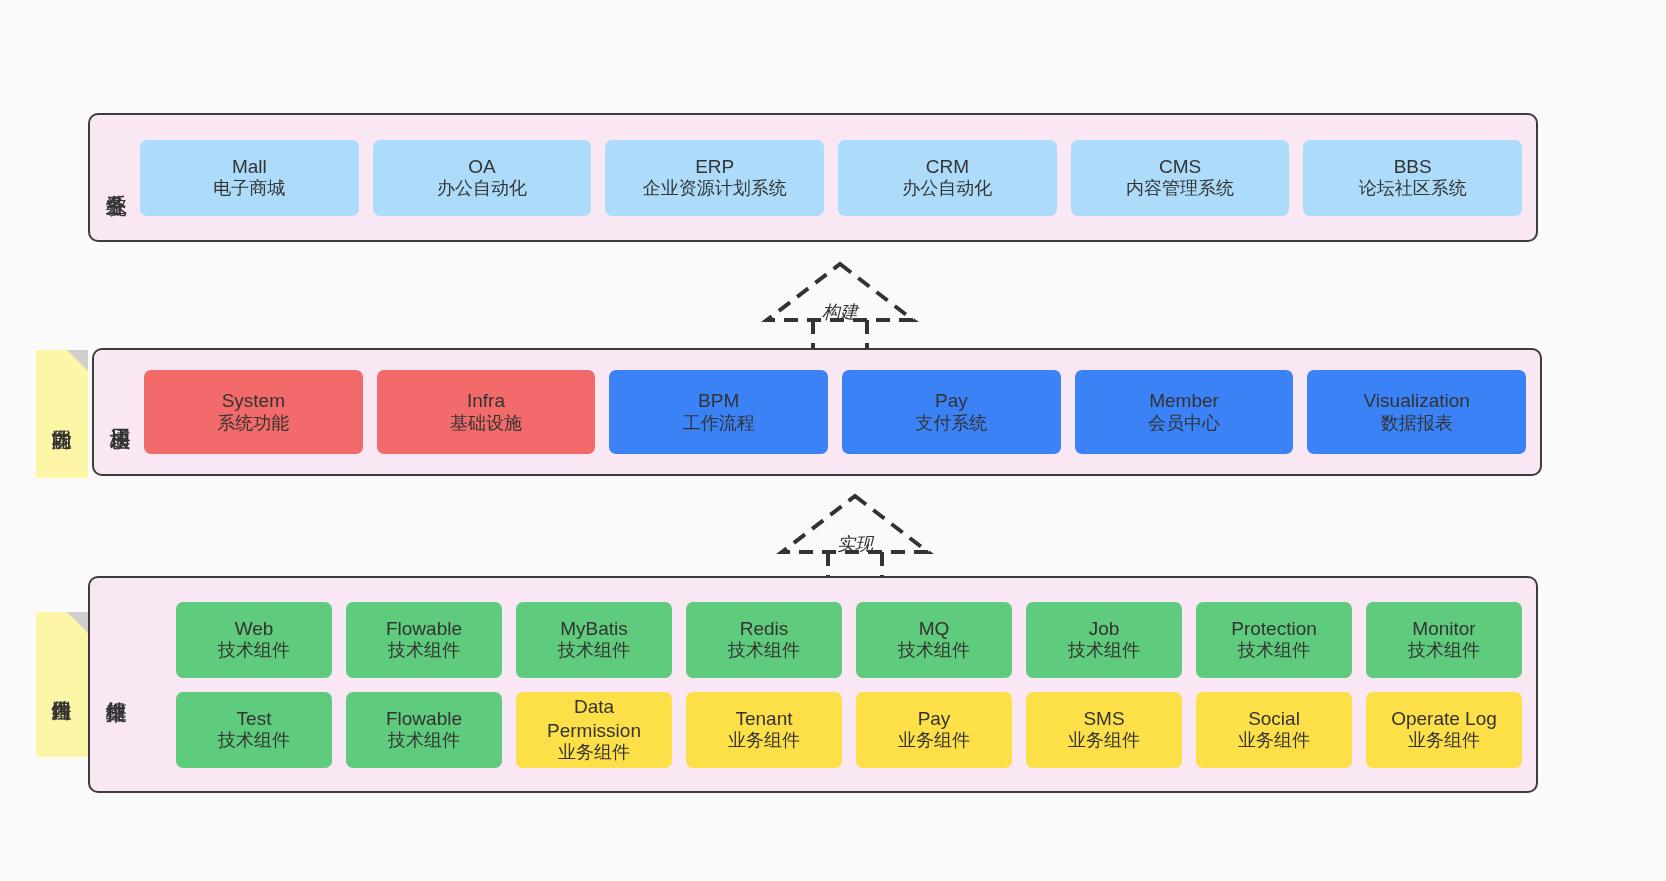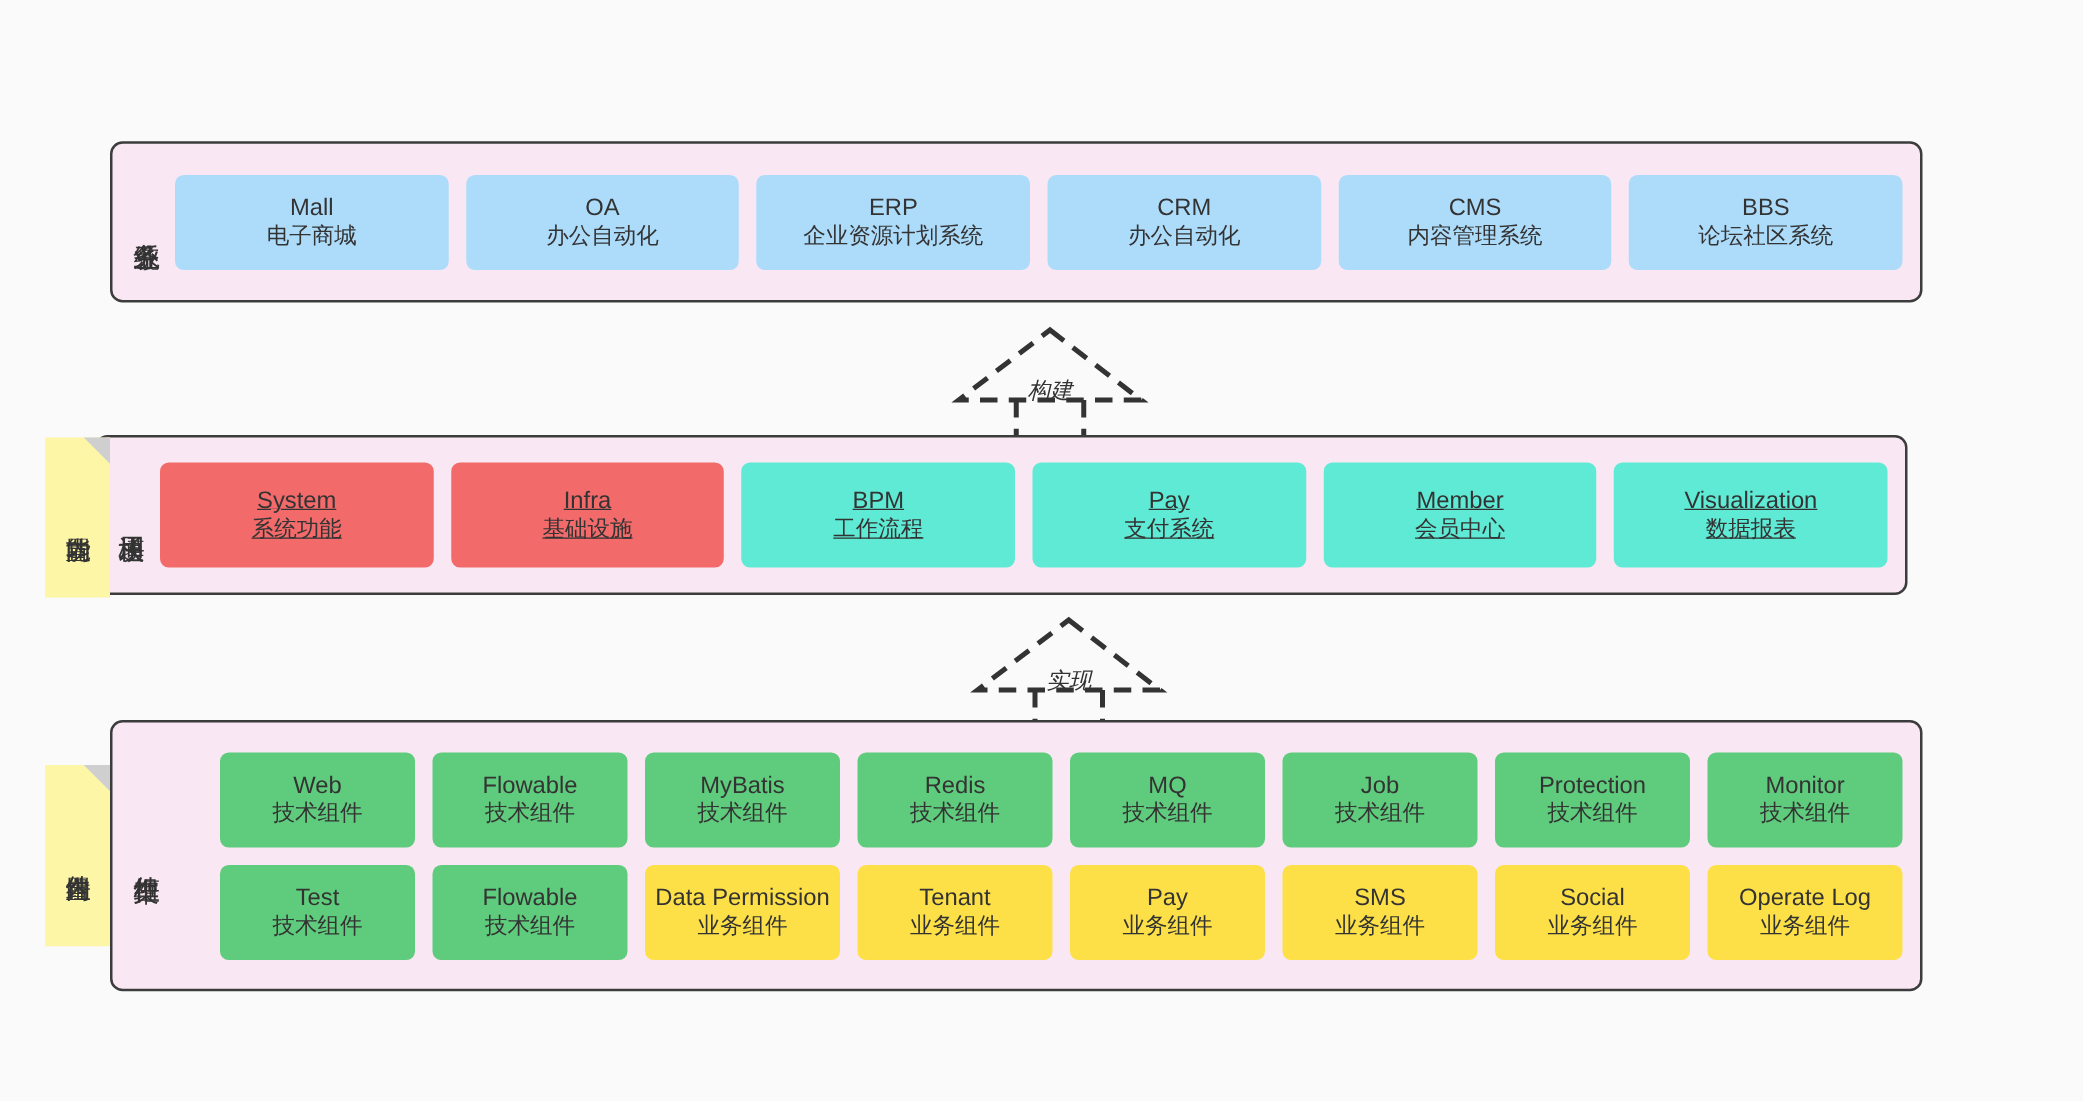--- a/index.html
+++ b/index.html
@@ -64,36 +64,36 @@
 
   
   .node {
     flex: 1 1 0;
     border-radius: 7px;
     display: flex;
     flex-direction: column;
     align-items: center;
     justify-content: center;
     text-align: center;
-    padding: 6px 4px;
+    padding: 6px 15px;
     line-height: 1.22;
     color: #333333;
   }
   .node .en { font-size: 19px; }
   .node .cn { font-size: 18px; }
 
   .biz-layer .node { height: 76px; background: #ADDCFB; }
-  .mod-layer .node { height: 84px; background: #5eead4; }
+  .mod-layer .node { height: 84px; background: #3b82f6; }
   .mod-layer .node.strong { background: #F26A6A; }
   .fw-layer .node { height: 76px; background: #5FCB7C; }
   .fw-layer .node.soft { background: #fde047; }
 
   
   #layer-business  { left: 88px;  top: 113px; width: 1450px; height: 129px; }
-  #layer-modules   { left: 76px;  top: 348px; width: 1450px; height: 128px; text-decoration: underline; }
+  #layer-modules   { left: 92px;  top: 348px; width: 1450px; height: 128px; }
   #layer-framework { left: 88px;  top: 576px; width: 1450px; height: 217px; gap: 36px; }
 
   
   .sticky {
     position: absolute;
     width: 52px;
     background: #FCF6A6;
     color: #333333;
     font-size: 20px;
     line-height: 1.1;

